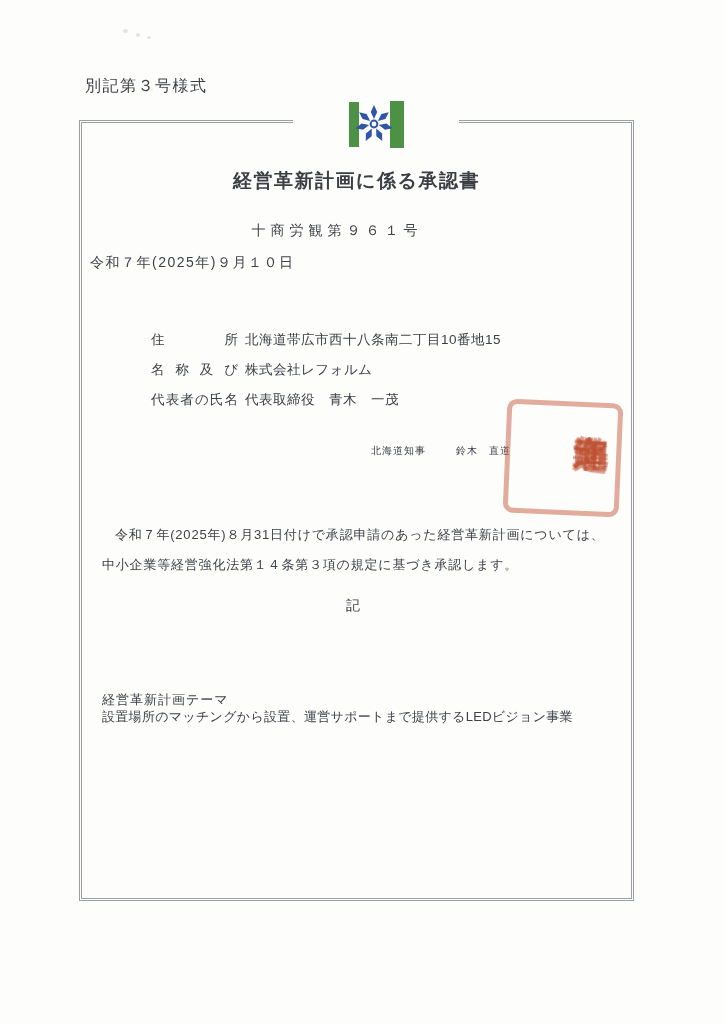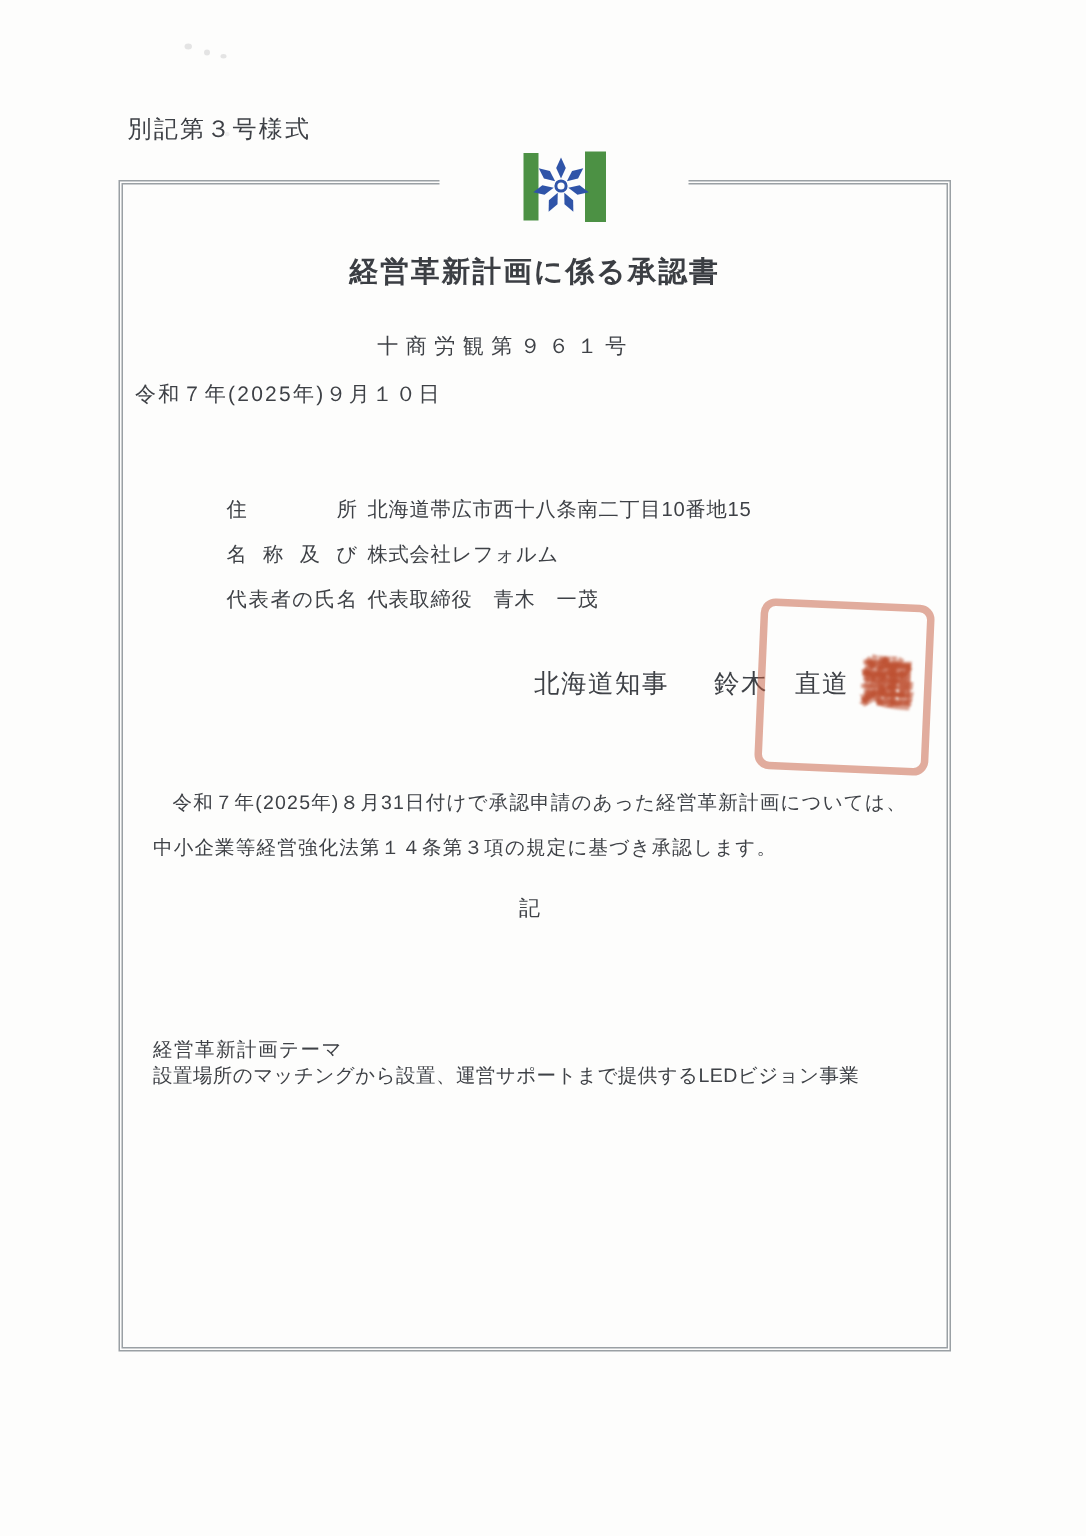--- a/index.html
+++ b/index.html
@@ -37,21 +37,21 @@
     left:90px;top:254px;width:528px;text-align:left;
     font-size:14px;letter-spacing:1.5px;
   }
   .recip-row{left:119px;height:18px;font-size:13.5px;white-space:nowrap;margin-left:32px;}
   .recip-row .lab{
     display:inline-block;width:87px;text-align:justify;text-align-last:justify;
     vertical-align:top;
   }
   .recip-row .val{display:inline-block;margin-left:7px;letter-spacing:0.5px;}
   .row1{top:331px;} .row2{top:361px;} .row3{top:391px;}
-  .governor{left:356px;top:444px;font-size:17px;letter-spacing:1px;white-space:nowrap;}
+  .governor{left:371px;top:444px;font-size:10px;letter-spacing:1px;white-space:nowrap;}
   .governor .gap{display:inline-block;width:30px;}
   
   .seal{
     left:505px;top:401px;width:116px;height:114px;
     box-sizing:border-box;border:5px solid rgba(198,92,62,0.50);
     border-radius:10px;transform:rotate(2.5deg);
     overflow:hidden;z-index:2;
   }
   .seal-text{
     position:absolute;left:3px;top:2px;right:1px;bottom:2px;

